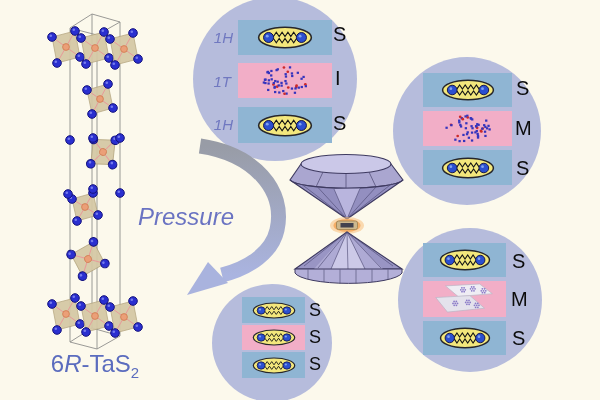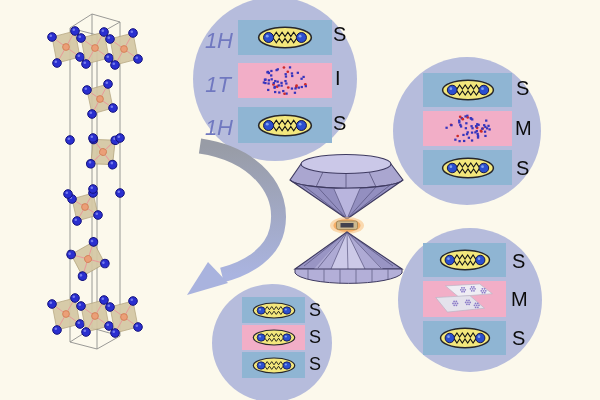--- a/index.html
+++ b/index.html
@@ -7,21 +7,21 @@
     position:relative;width:600px;height:400px;overflow:hidden;
     background:var(--bg,#fcf9ec);
     font-family:"Liberation Sans",sans-serif;
   }
   .abs{position:absolute;}
   svg.abs{display:block;}
   .circle{position:absolute;border-radius:50%;background:var(--circle,#b6bcdc);}
   .bar{position:absolute;display:flex;align-items:center;justify-content:center;}
   .bar.blue{background:var(--lblue,#8fb5d3);}
   .bar.pink{background:var(--lpink,#f2aec7);}
-  .phase{position:absolute;font-style:italic;color:var(--phase,#7078c0);font-size:22px;line-height:1;text-align:right;}
+  .phase{position:absolute;font-style:italic;color:var(--phase,#7078c0);font-size:15px;line-height:1;text-align:right;}
   .state{position:absolute;color:var(--state,#0c0c0c);font-size:20px;line-height:1;}
   .state.sm{font-size:18px;}
   .fig{display:block;}
   .fig svg{display:block;width:100%;height:100%;}
   .crystal-label{
     position:absolute;left:25px;top:351px;width:140px;text-align:center;
     color:var(--slate,#5b6cbe);font-size:24px;line-height:1.1;
   }
   .crystal-label sub{font-size:15px;}
   .pressure{
@@ -218,20 +218,21 @@
         <circle cx="120" cy="138" r="4.3" fill="#2a2fd0" stroke="#14127e" stroke-width="1"></circle>
         <circle cx="118.8" cy="136.8" r="1.3" fill="#7d84ee" opacity="0.9"></circle>
         <circle cx="68" cy="194" r="4.3" fill="#2a2fd0" stroke="#14127e" stroke-width="1"></circle>
         <circle cx="66.8" cy="192.8" r="1.3" fill="#7d84ee" opacity="0.9"></circle>
         <circle cx="93" cy="189" r="4.3" fill="#2a2fd0" stroke="#14127e" stroke-width="1"></circle>
         <circle cx="91.8" cy="187.8" r="1.3" fill="#7d84ee" opacity="0.9"></circle>
         <circle cx="120" cy="193" r="4.3" fill="#2a2fd0" stroke="#14127e" stroke-width="1"></circle>
         <circle cx="118.8" cy="191.8" r="1.3" fill="#7d84ee" opacity="0.9"></circle>
       </g>
     </svg>
+  <div class="crystal-label"><span>6</span><i>R</i><span>-TaS</span><sub>2</sub></div>
 
   <div class="circle" style="left:193px;top:-3px;width:164px;height:164px;z-index:1">
     <div class="bar blue" style="left:45px;top:23px;width:94px;height:35px">
       <span class="fig" style="width:56px;height:23px">
           <svg viewBox="0 0 58 24" preserveAspectRatio="none">
     <ellipse cx="29" cy="12" rx="27.3" ry="10.6" fill="#f3e77c" stroke="#26262b" stroke-width="1.6"></ellipse>
     <polyline points="17,11 20,6.5 23,11 26,6.5 29,11 32,6.5 35,11 38,6.5 41,11" fill="none" stroke="#141414" stroke-width="1.2"></polyline>
     <polyline points="17,13 20,17.5 23,13 26,17.5 29,13 32,17.5 35,13 38,17.5 41,13" fill="none" stroke="#141414" stroke-width="1.2"></polyline>
     <circle cx="12" cy="12" r="5.2" fill="#2b4fd0" stroke="#0e0e46" stroke-width="1"></circle>
     <circle cx="10.6" cy="10.6" r="1.5" fill="#8fb0f2" opacity="0.85"></circle>
@@ -539,20 +540,21 @@
   <svg class="abs" style="left:146px;top:136px;width:160px;height:170px;z-index:4" viewBox="0 0 160 170">
     <defs>
       <linearGradient id="ag" x1="0" y1="0" x2="0" y2="1">
         <stop offset="0" stop-color="#989ca6"></stop>
         <stop offset="1" stop-color="#aab4e0"></stop>
       </linearGradient>
     </defs>
     <path d="M54,10 C108,18 140,54 131,94 C126,116 104,132 76,139" stroke="url(#ag)" stroke-width="15" fill="none"></path>
     <polygon points="41,159 62,126 82,147" fill="#a9b3de"></polygon>
   </svg>
+  <div class="pressure">Pressure</div>
 
   <svg class="abs" style="left:288px;top:142px;width:128px;height:158px;z-index:5" viewBox="0 0 128 158">
     <g>
       <path d="M13,22 L2,38 A57,9.5 0 0 0 115,38 L103,22 Z" fill="#aaa6d0" stroke="#3e3a60" stroke-width="1.1"></path>
       <path d="M35,30 L28,45 M58,31.5 L58,47.5 M81,30 L88,45" stroke="#4a4670" stroke-width="0.7" fill="none"></path>
       <ellipse cx="58" cy="22" rx="45" ry="9.5" fill="#cbc8e8" stroke="#3e3a60" stroke-width="1.1"></ellipse>
       <path d="M2,38 A57,9.5 0 0 0 115,38 L59,77 Z" fill="#938fc0" stroke="#3e3a60" stroke-width="1.1"></path>
       <polygon points="46,47 72,46.5 59,77" fill="#b9b5de"></polygon>
       <path d="M59,77 L14,42.5 M59,77 L30,45.5 M59,77 L46,47 M59,77 L72,46.5 M59,77 L88,45 M59,77 L104,41.5" stroke="#4a4670" stroke-width="0.6" fill="none"></path>
     </g>

